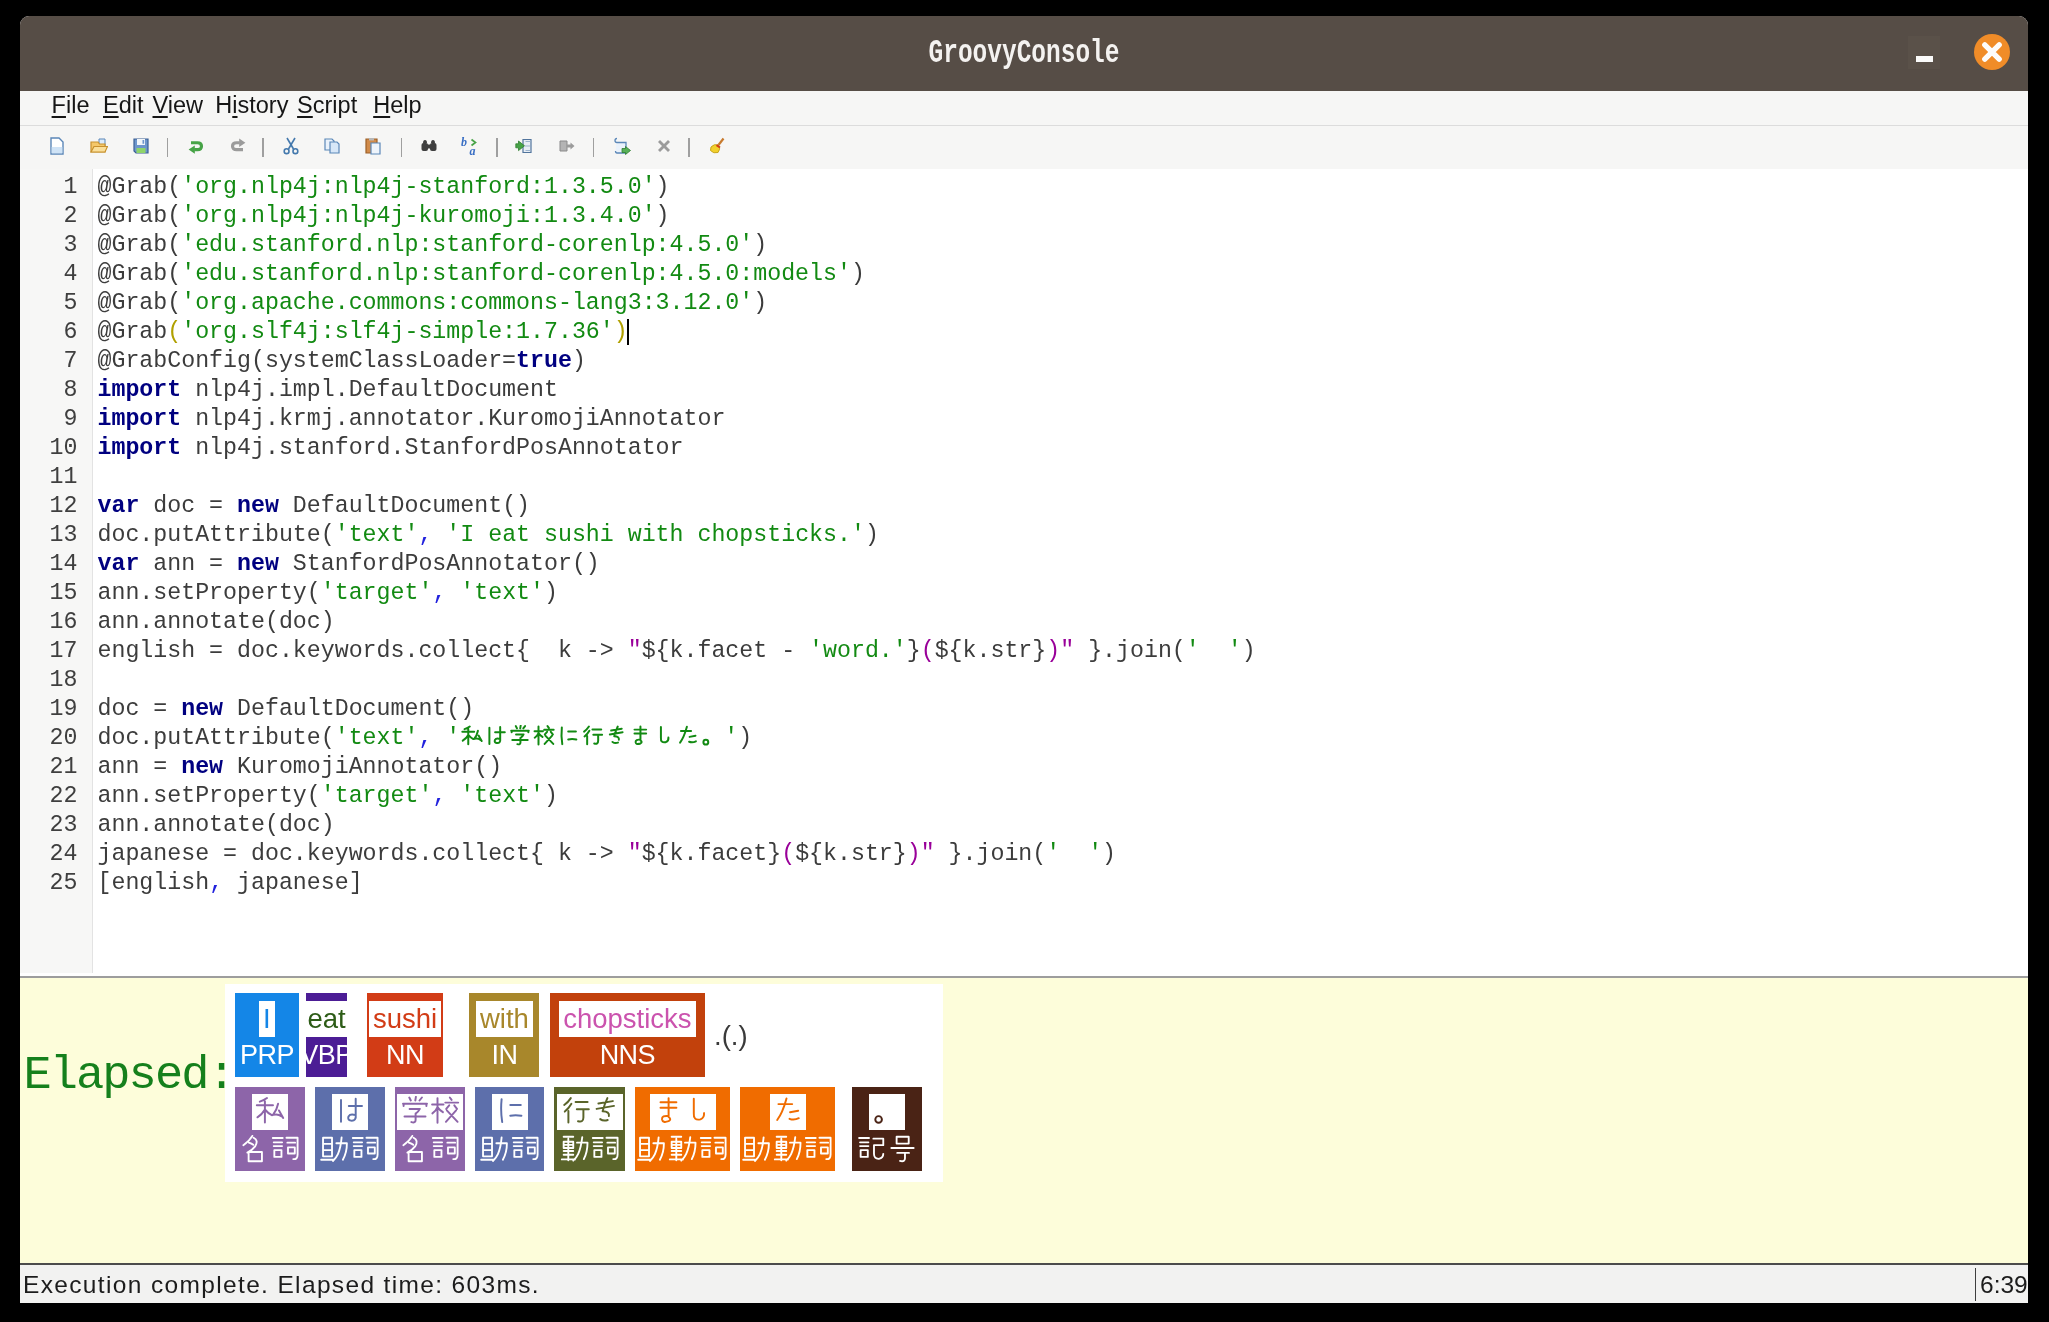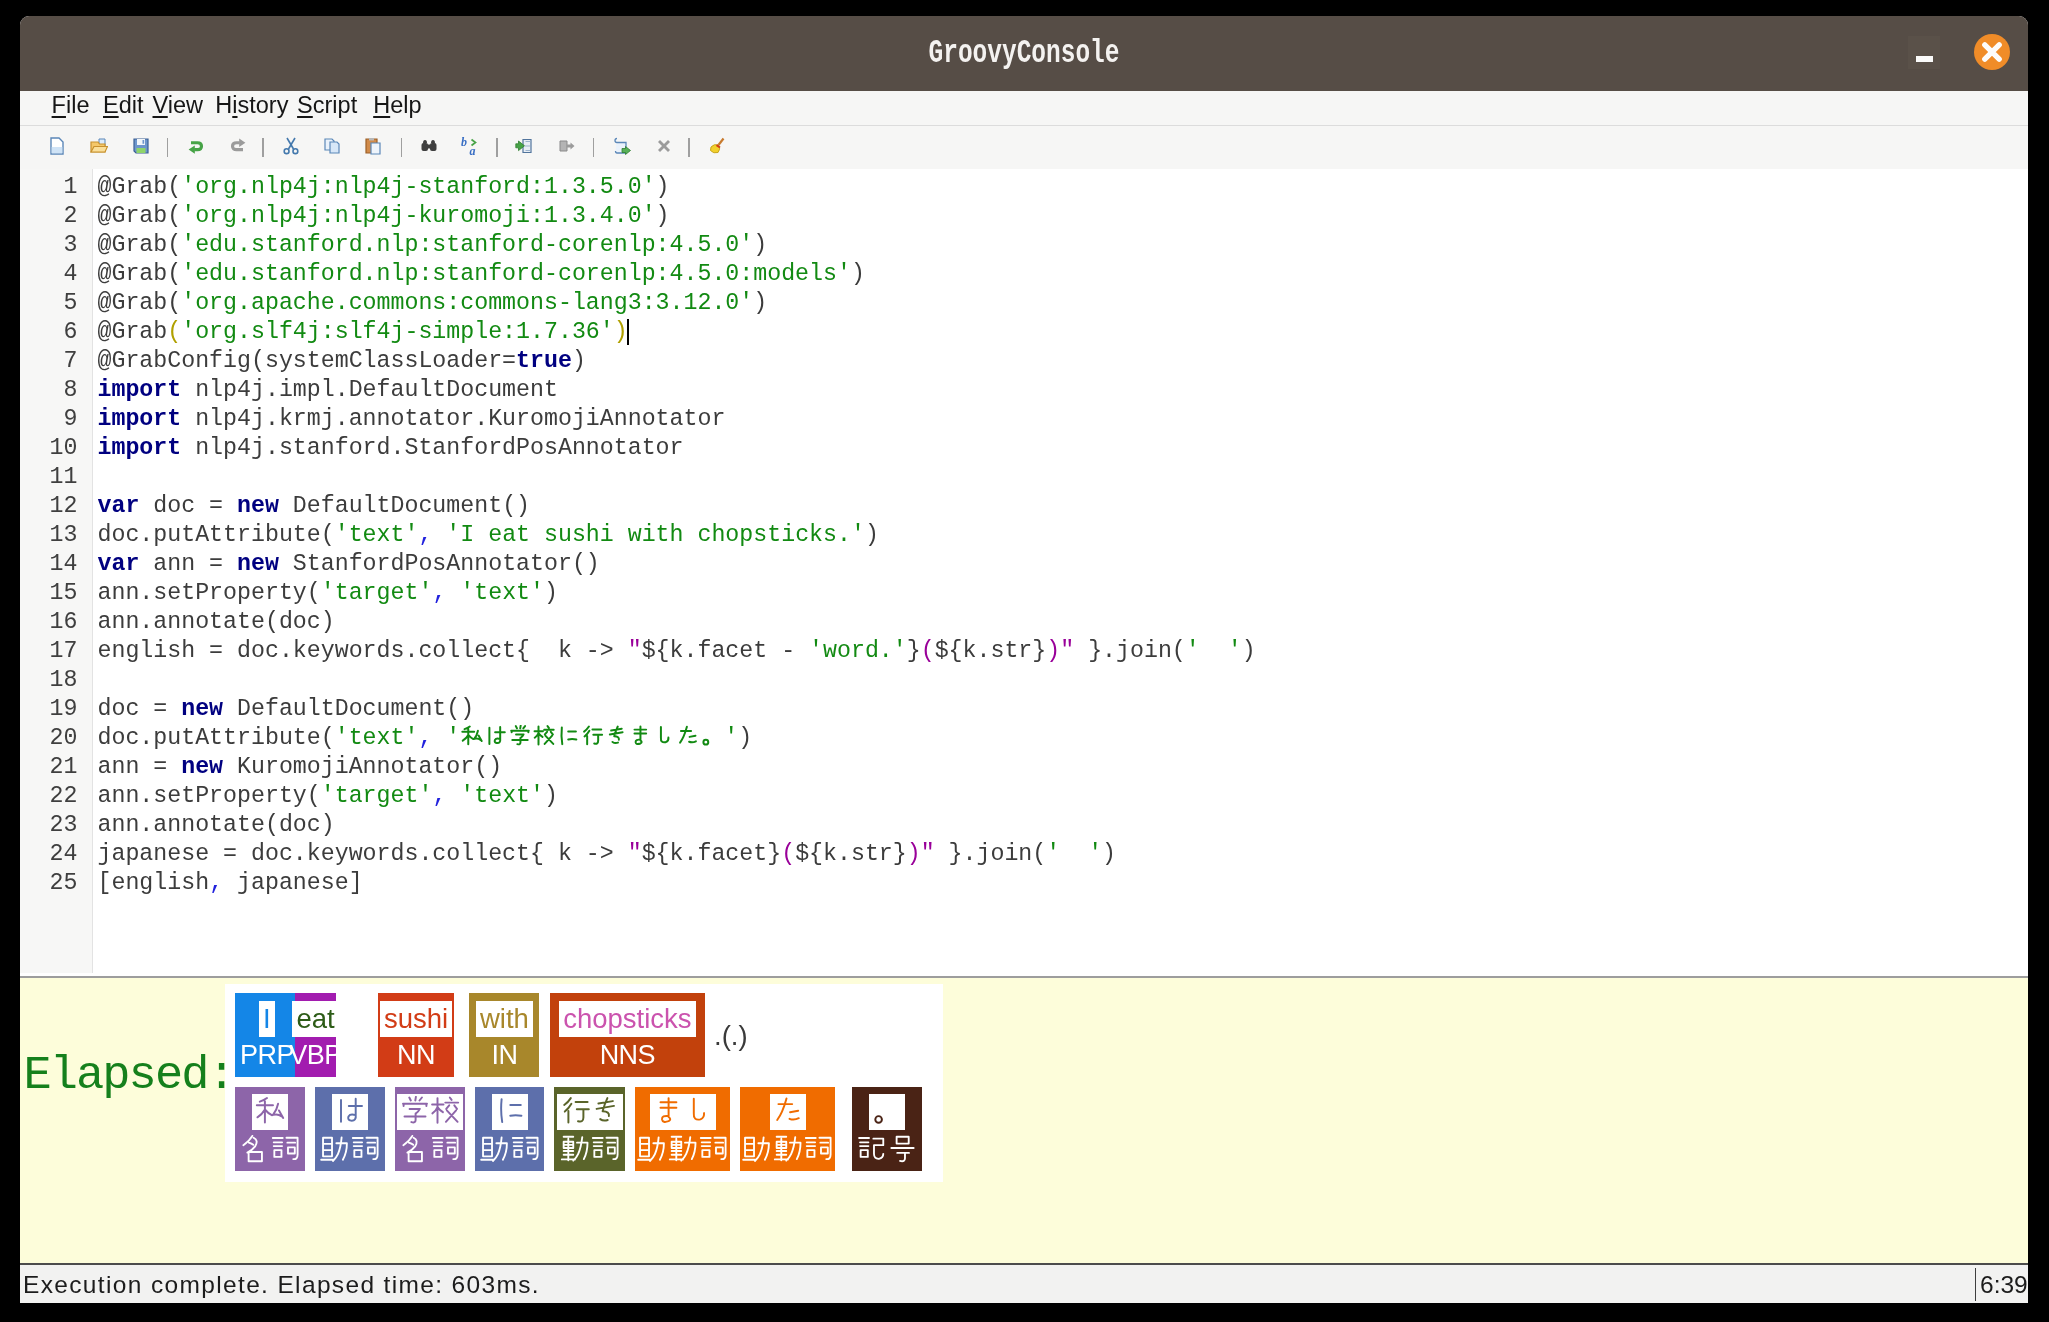--- a/index.html
+++ b/index.html
@@ -281,25 +281,25 @@
 [english<span class="cm">,</span> japanese]</div>
   </div>
   <div id="divider"></div>
   <div id="result">
     <div id="resultlabel">Elapsed:</div>
     <div id="outbox">
       <div class="pos" style="left:9.9px;top:9.5px;width:64px;background:#1486e7">
           <span class="w" style="color:#1486e7">I</span>
           <span class="t">PRP</span>
         </div>
-      <div class="pos" style="left:70px;top:9.5px;width:41px;background:#a21caf">
+      <div class="pos" style="left:81px;top:9.5px;width:41px;background:#4c1d95">
           <span class="w" style="color:#2d5c17">eat</span>
           <span class="t">VBP</span>
         </div>
-      <div class="pos" style="left:153px;top:9.5px;width:76px;background:#d23c16">
+      <div class="pos" style="left:142px;top:9.5px;width:76px;background:#d23c16">
           <span class="w" style="color:#d23c16">sushi</span>
           <span class="t">NN</span>
         </div>
       <div class="pos" style="left:244.4px;top:9.5px;width:70px;background:#a8872b">
           <span class="w" style="color:#a8872b">with</span>
           <span class="t">IN</span>
         </div>
       <div class="pos" style="left:324.9px;top:9.5px;width:155px;background:#c2410c">
           <span class="w" style="color:#cb53ae">chopsticks</span>
           <span class="t">NNS</span>

